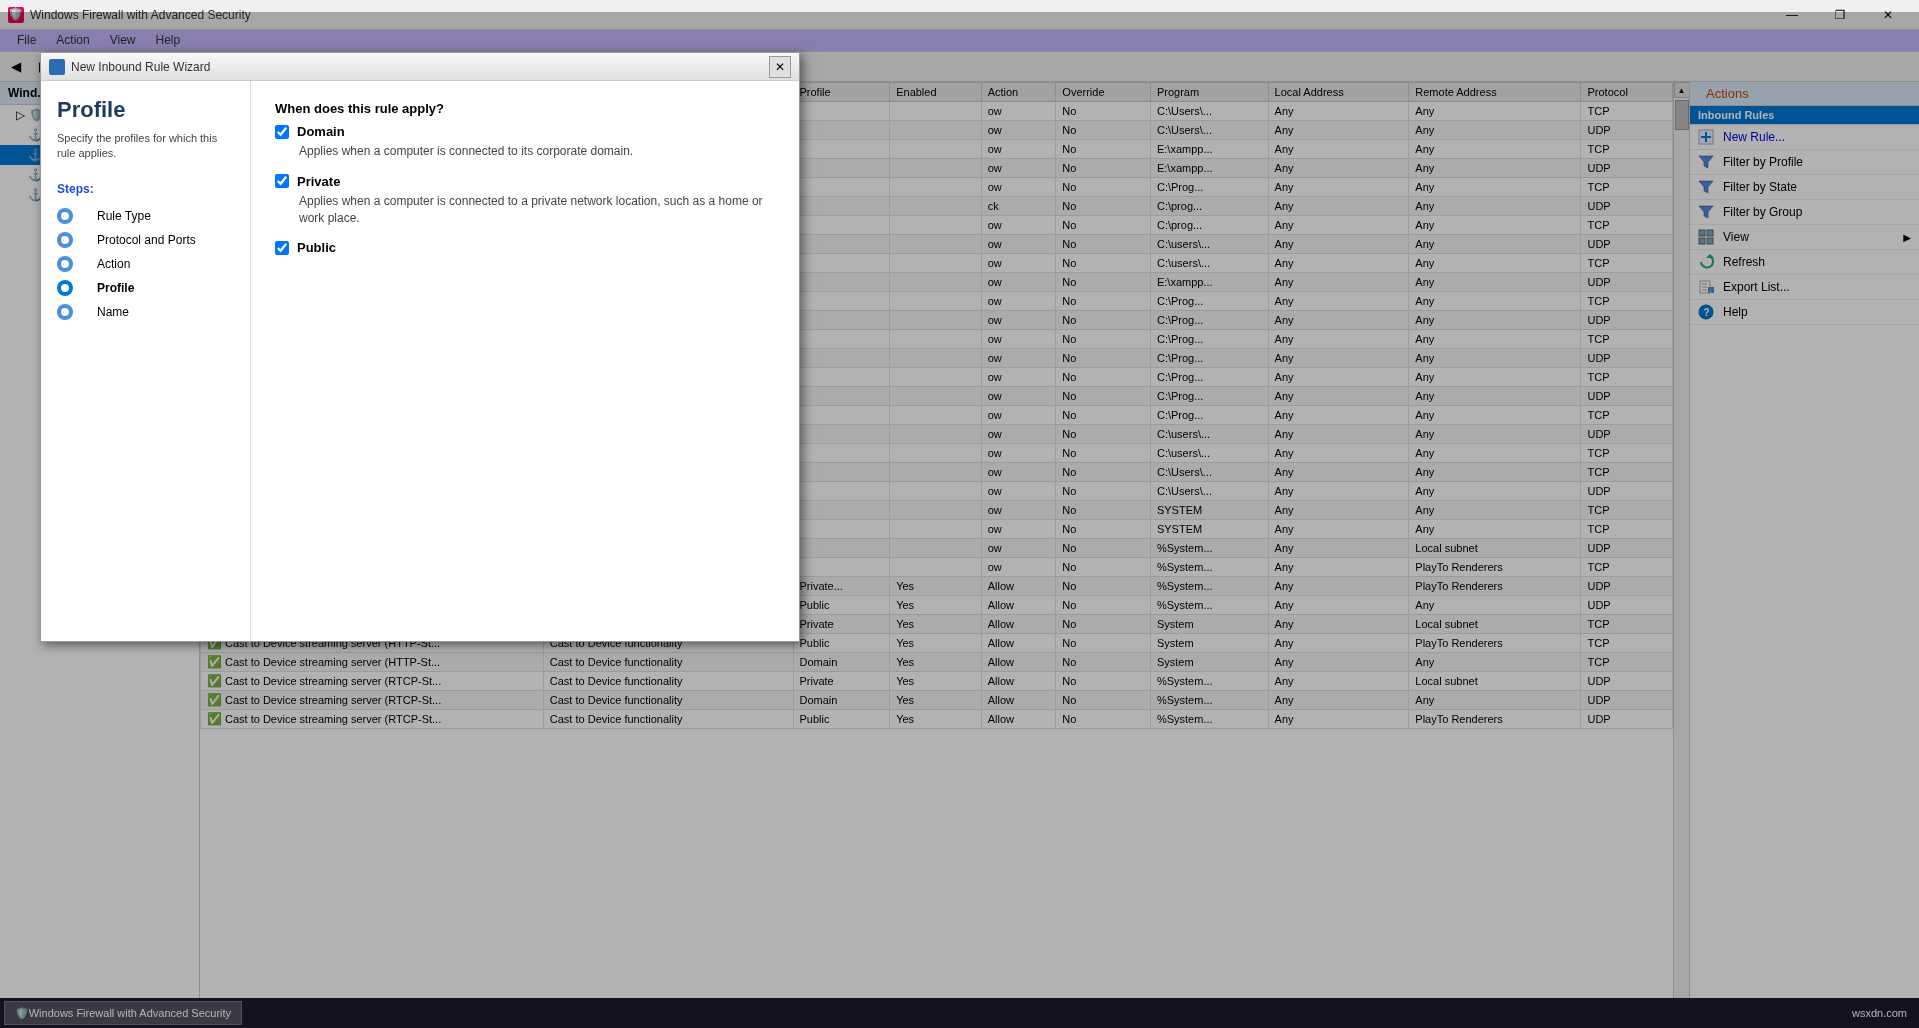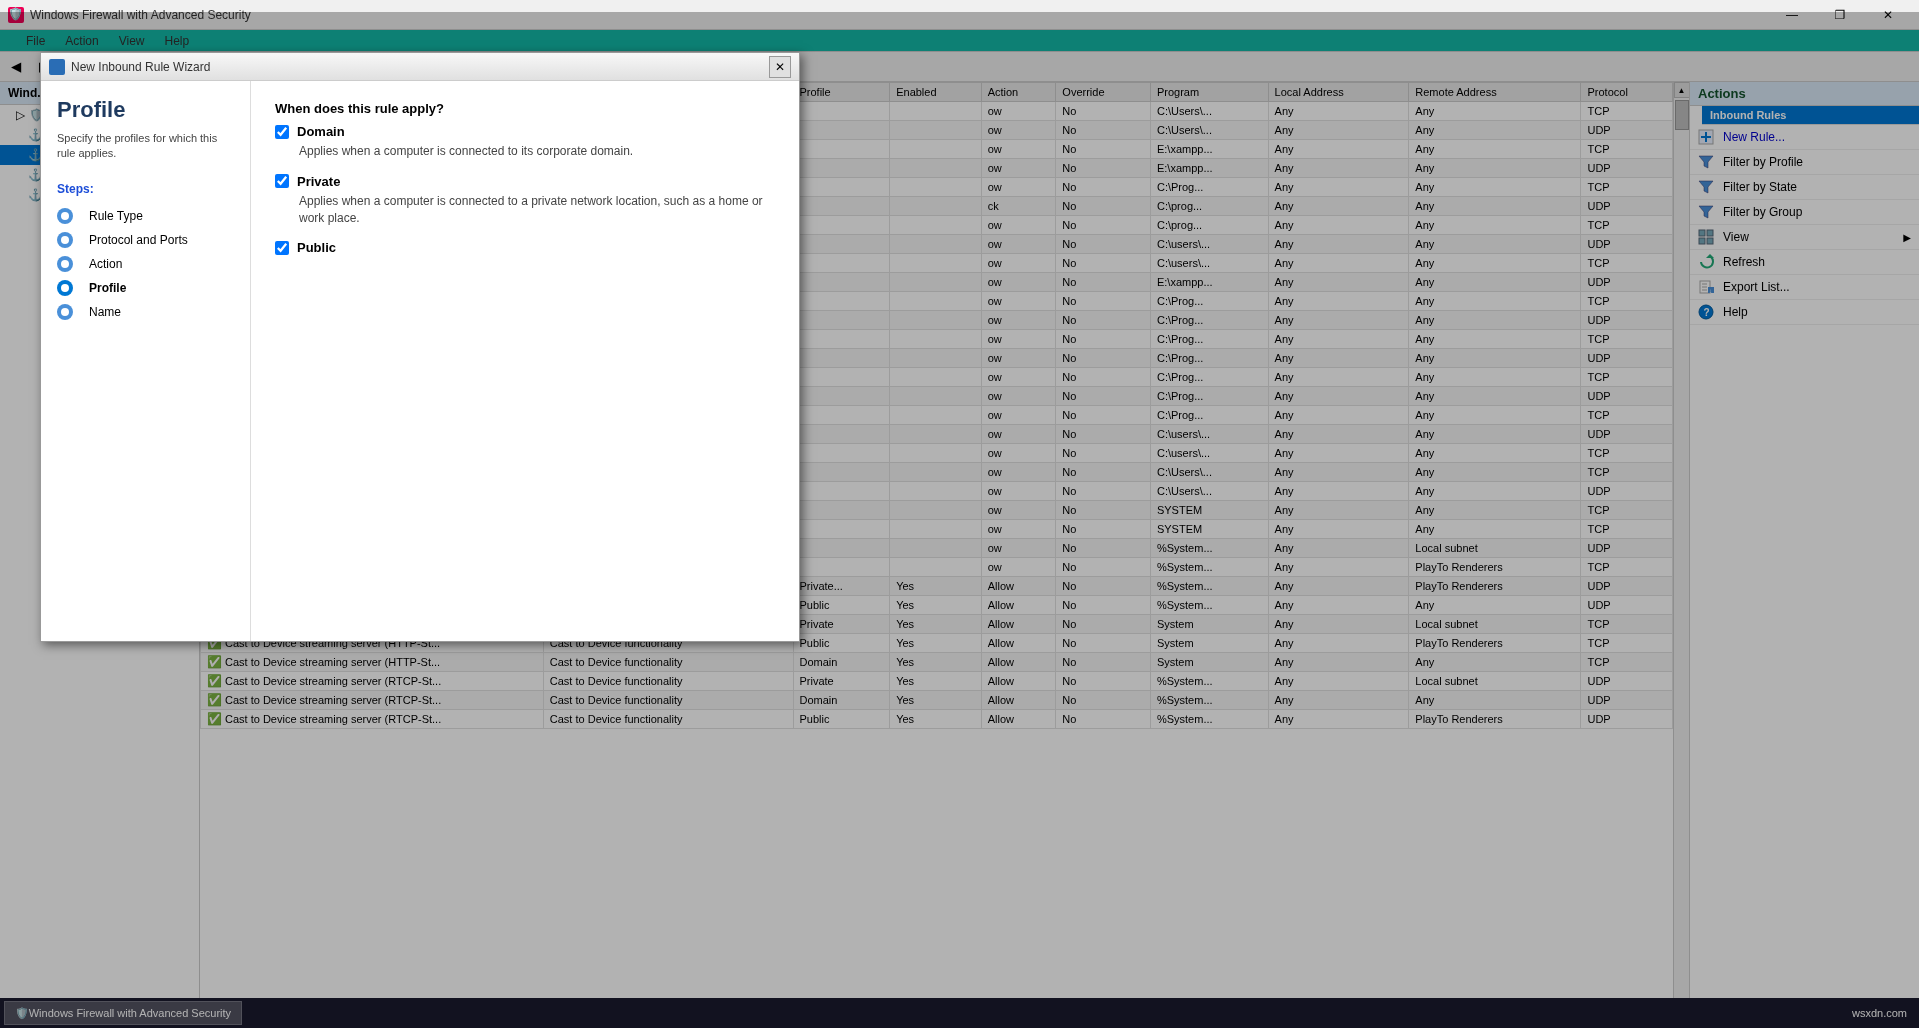--- a/index.html
+++ b/index.html
@@ -43,25 +43,25 @@
       width: 46px; height: 30px;
       border: none;
       background: transparent;
       cursor: pointer;
       font-size: 12px;
       display: flex; align-items: center; justify-content: center;
     }
 
     
     .menu-bar {
-      background: #14b8a6;
+      background: #c4b5fd;
       height: 22px;
       display: flex;
-      align-items: center;
-      padding: 0 16px;
+      align-items: flex-end;
+      padding: 0 7px;
       border-bottom: 1px solid #ccc;
     }
     .menu-item {
       padding: 0 10px;
       height: 22px;
       line-height: 22px;
       cursor: pointer;
       color: #333;
     }
 
@@ -161,34 +161,33 @@
 
     
     .right-panel {
       width: 230px;
       background: #fff;
       border-left: 1px solid #ccc;
       overflow-y: auto;
     }
     .actions-header {
       background: #d9e8f7;
-      padding: 4px 8px;
-      font-weight: bold;
+      padding: 4px 16px;
+      font-weight: normal;
       font-size: 13px;
       border-bottom: 1px solid #ccc;
-      color: #14532d;
+      color: #c2410c;
     }
     .actions-subheader {
       background: #e8f0fa;
       padding: 3px 8px;
       font-weight: bold;
       font-size: 11px;
       border-bottom: 1px solid #ddd;
       color: #1e3a5f;
-      margin-left: 12px;
     }
     .actions-subheader.selected {
       background: #0078d4;
       color: white;
     }
     .action-item {
       padding: 4px 8px;
       display: flex;
       align-items: center;
       gap: 9px;
@@ -306,21 +305,21 @@
     }
     .wizard-steps-label {
       font-weight: bold;
       font-size: 12px;
       margin-bottom: 8px;
       color: #1d4ed8;
     }
     .wizard-step {
       display: flex;
       align-items: center;
-      gap: 16px;
+      gap: 24px;
       padding: 4px 0;
       font-size: 12px;
       cursor: pointer;
     }
     .wizard-step.active {
       font-weight: bold;
       color: #000;
     }
     .step-dot {
       width: 16px; height: 16px;

